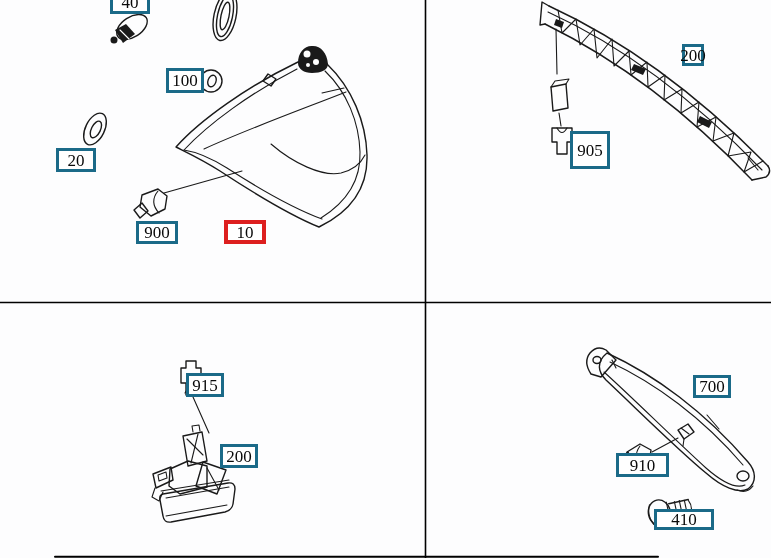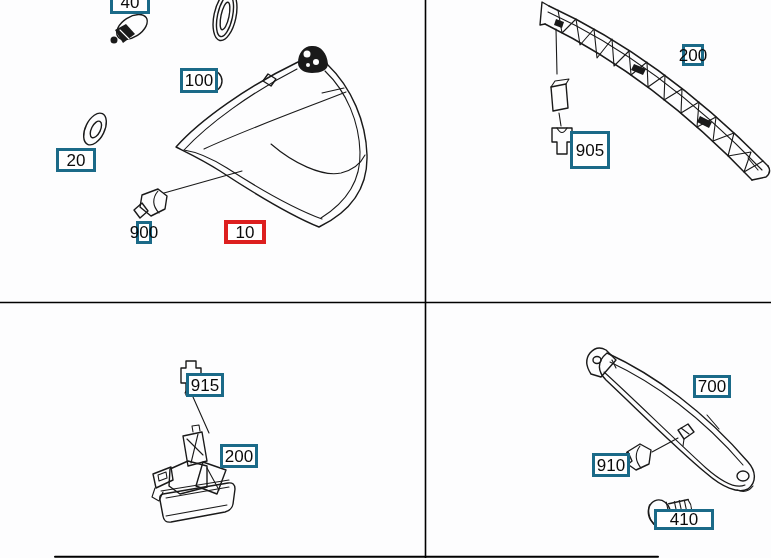--- a/index.html
+++ b/index.html
@@ -1,19 +1,19 @@
 <!DOCTYPE html>
 <html style="--callout-border: #1b6a88; --selected-callout-border: #dd1f1f; --line-art: #1a1a1a; --canvas: #fdfdfe;"><head>
 <meta charset="utf-8">
 <style>
   html,body{margin:0;padding:0;background:#fff;}
   .stage{
     position:relative;width:771px;height:558px;overflow:hidden;
     background:var(--canvas,#fdfdfe);
-    font-family:Liberation Sans, sans-serif;
+    font-family:Liberation Serif, serif;
   }
   svg.art{position:absolute;left:0;top:0;width:771px;height:558px;}
   svg.art path, svg.art ellipse, svg.art circle, svg.art line{
     fill:none;stroke:var(--line-art,#1a1a1a);stroke-width:1.4;
     stroke-linecap:round;stroke-linejoin:round;
   }
   svg.art .fd{fill:var(--line-art,#1a1a1a);stroke:none;}
   svg.art .fw{fill:#ffffff;stroke:none;}
   svg.art .thin{stroke-width:1.1;}
   svg.art .divider{stroke:#000;stroke-width:1.6;}
@@ -170,28 +170,28 @@
       <path d="M670,504 L690,504"></path>
       <path d="M670,518 L690,518"></path>
       <path class="thin" d="M676,503 L676,519"></path>
       <path class="thin" d="M681,503 L681,519"></path>
       <path class="thin" d="M686,504 L686,518"></path>
       <path class="thin" d="M690,505 Q693,511 690,517"></path>
     </g>
   </svg>
 
   <div class="callout" style="left:110px;top:-9px;width:40px;height:23px">40</div>
-  <div class="callout" style="left:180px;top:68px;width:38px;height:25px">100</div>
+  <div class="callout" style="left:166px;top:68px;width:38px;height:25px">100</div>
   <div class="callout" style="left:56px;top:148px;width:40px;height:24px">20</div>
-  <div class="callout" style="left:136px;top:221px;width:16px;height:23px">900</div>
+  <div class="callout" style="left:136px;top:221px;width:42px;height:23px">900</div>
   <div class="callout selected" style="left:224px;top:220px;width:42px;height:24px">10</div>
 
   <div class="callout" style="left:682px;top:44px;width:22px;height:22px">200</div>
   <div class="callout" style="left:570px;top:131px;width:40px;height:38px">905</div>
 
   <div class="callout" style="left:186px;top:373px;width:38px;height:24px">915</div>
   <div class="callout" style="left:220px;top:444px;width:38px;height:24px">200</div>
 
   <div class="callout" style="left:693px;top:375px;width:38px;height:23px">700</div>
-  <div class="callout" style="left:592px;top:453px;width:38px;height:24px">910</div>
+  <div class="callout" style="left:616px;top:453px;width:53px;height:24px">910</div>
   <div class="callout" style="left:654px;top:509px;width:60px;height:21px">410</div>
 
 </div>
 
 </body></html>

